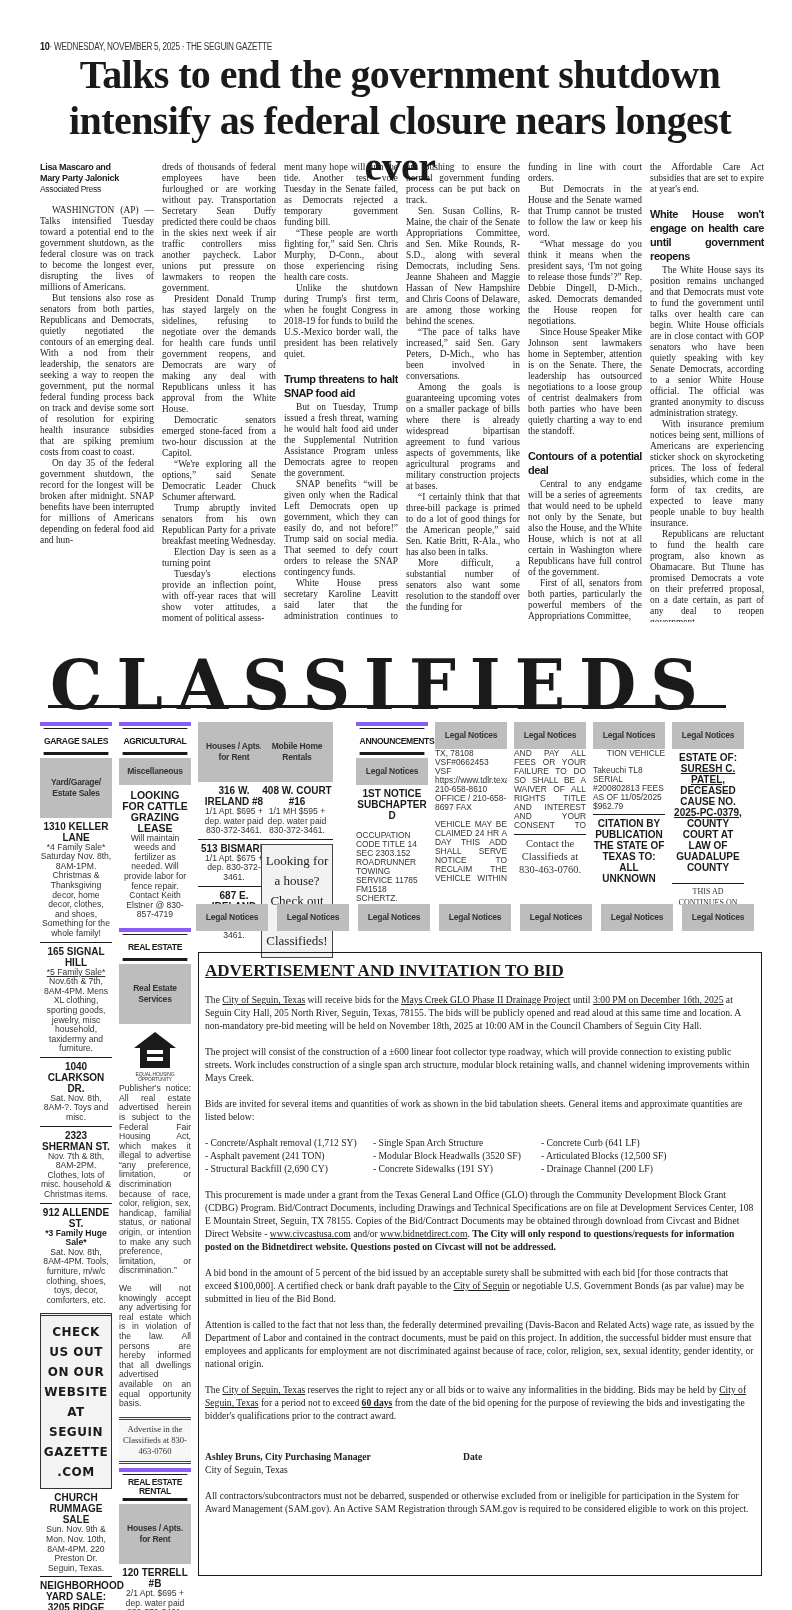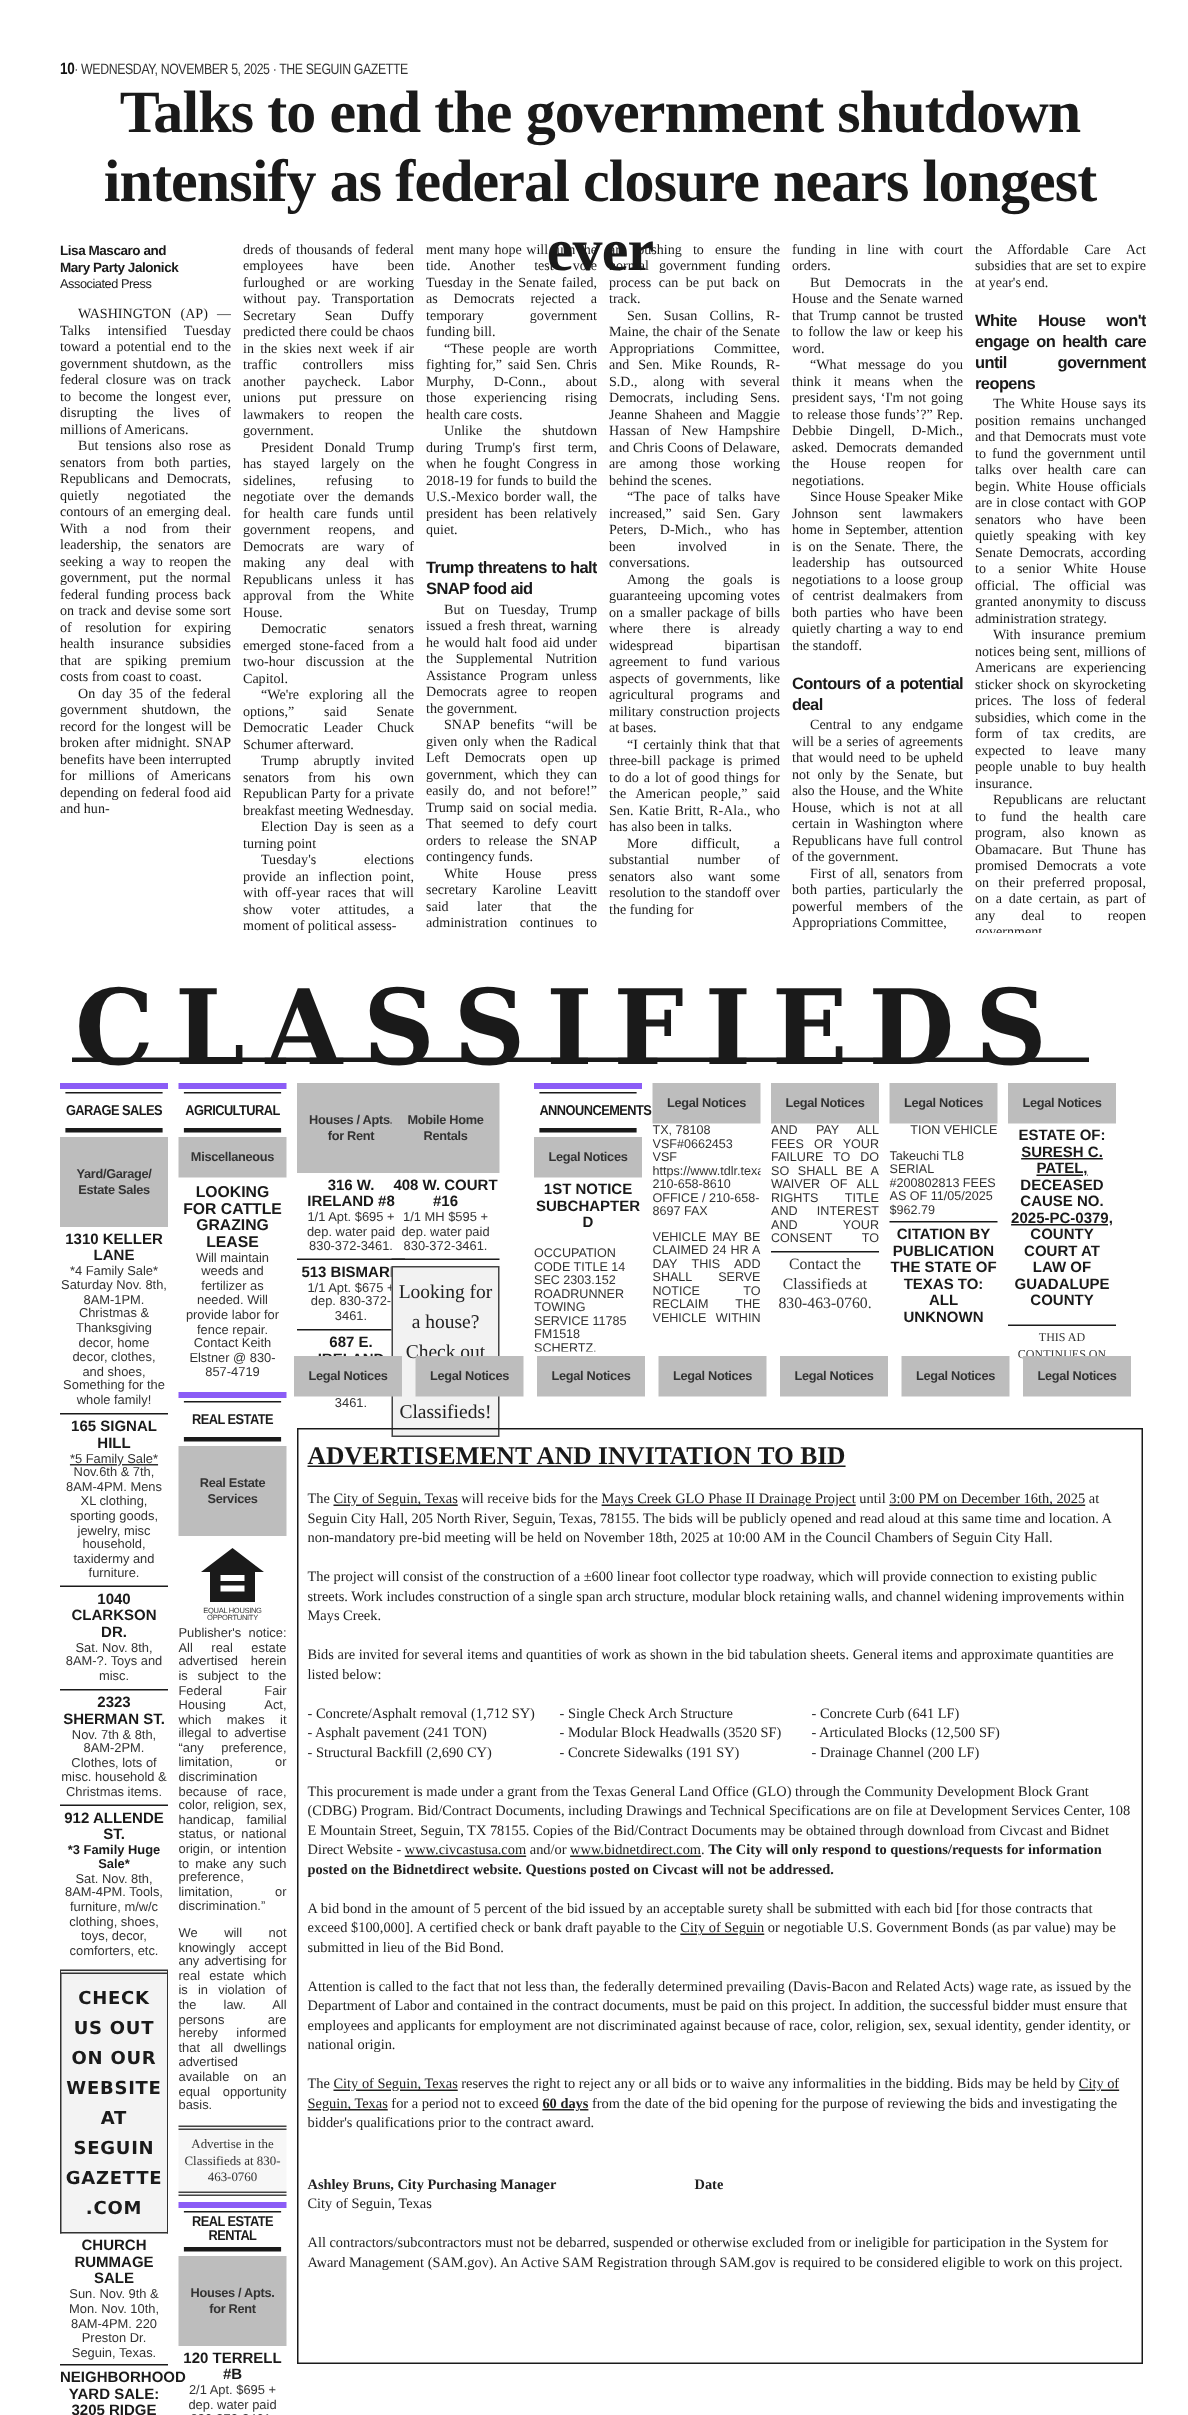--- a/index.html
+++ b/index.html
@@ -246,21 +246,21 @@
   <div class="grey-tag">Legal Notices</div>
 </div>
 
 <div class="bid-box">
   <div class="bid-title">ADVERTISEMENT AND INVITATION TO BID</div>
   <p><span>The </span><span class="underline">City of Seguin, Texas</span><span> will receive bids for the </span><span class="underline">Mays Creek GLO Phase II Drainage Project</span><span> until </span><span class="underline">3:00 PM on December 16th, 2025</span><span> at Seguin City Hall, 205 North River, Seguin, Texas, 78155. The bids will be publicly opened and read aloud at this same time and location. A non-mandatory pre-bid meeting will be held on November 18th, 2025 at 10:00 AM in the Council Chambers of Seguin City Hall.</span></p>
   <p>The project will consist of the construction of a ±600 linear foot collector type roadway, which will provide connection to existing public streets. Work includes construction of a single span arch structure, modular block retaining walls, and channel widening improvements within Mays Creek.</p>
   <p>Bids are invited for several items and quantities of work as shown in the bid tabulation sheets. General items and approximate quantities are listed below:</p>
   <div class="items">
     <span>- Concrete/Asphalt removal (1,712 SY)</span>
-    <span>- Single Check Arch Structure</span>
+    <span>- Single Span Arch Structure</span>
     <span>- Concrete Curb (641 LF)</span>
     <span>- Asphalt pavement (241 TON)</span>
     <span>- Modular Block Headwalls (3520 SF)</span>
     <span>- Articulated Blocks (12,500 SF)</span>
     <span>- Structural Backfill (2,690 CY)</span>
     <span>- Concrete Sidewalks (191 SY)</span>
     <span>- Drainage Channel (200 LF)</span>
   </div>
   <p><span>This procurement is made under a grant from the Texas General Land Office (GLO) through the Community Development Block Grant (CDBG) Program. Bid/Contract Documents, including Drawings and Technical Specifications are on file at Development Services Center, 108 E Mountain Street, Seguin, TX 78155. Copies of the Bid/Contract Documents may be obtained through download from Civcast and Bidnet Direct Website - </span><span class="underline">www.civcastusa.com</span><span> and/or </span><span class="underline">www.bidnetdirect.com</span>. <b>The City will only respond to questions/requests for information posted on the Bidnetdirect website. Questions posted on Civcast will not be addressed.</b></p>
   <p><span>A bid bond in the amount of 5 percent of the bid issued by an acceptable surety shall be submitted with each bid [for those contracts that exceed $100,000]. A certified check or bank draft payable to the </span><span class="underline">City of Seguin</span><span> or negotiable U.S. Government Bonds (as par value) may be submitted in lieu of the Bid Bond.</span></p>

